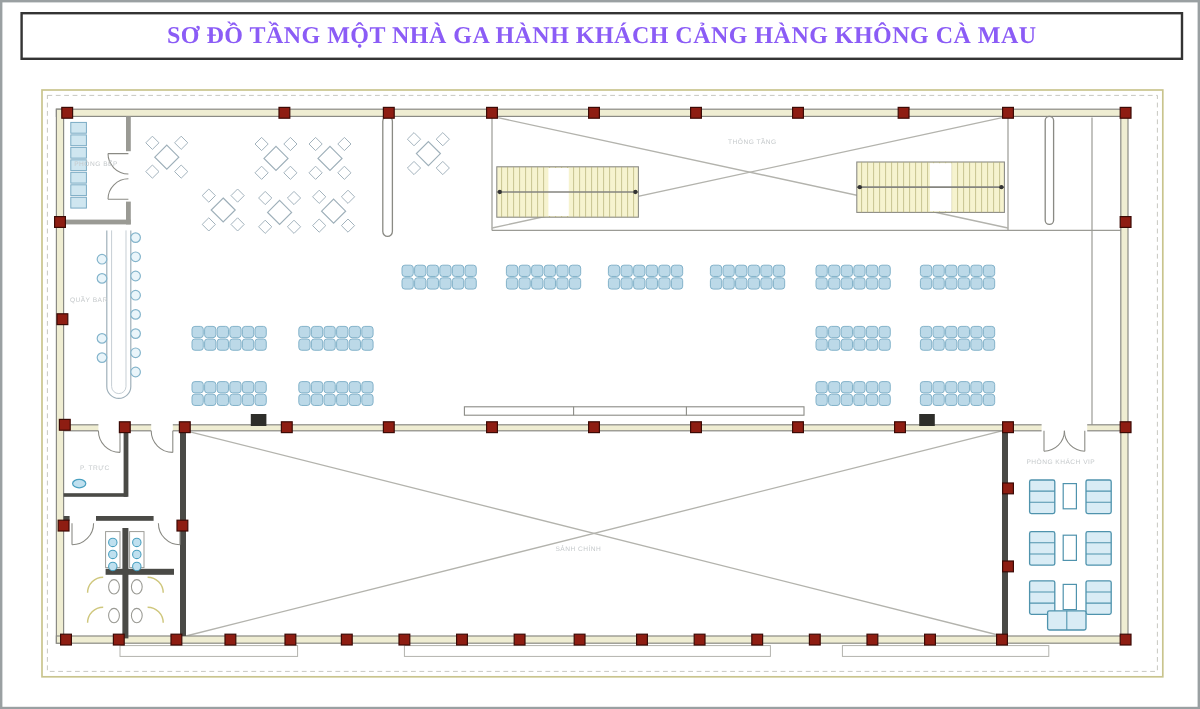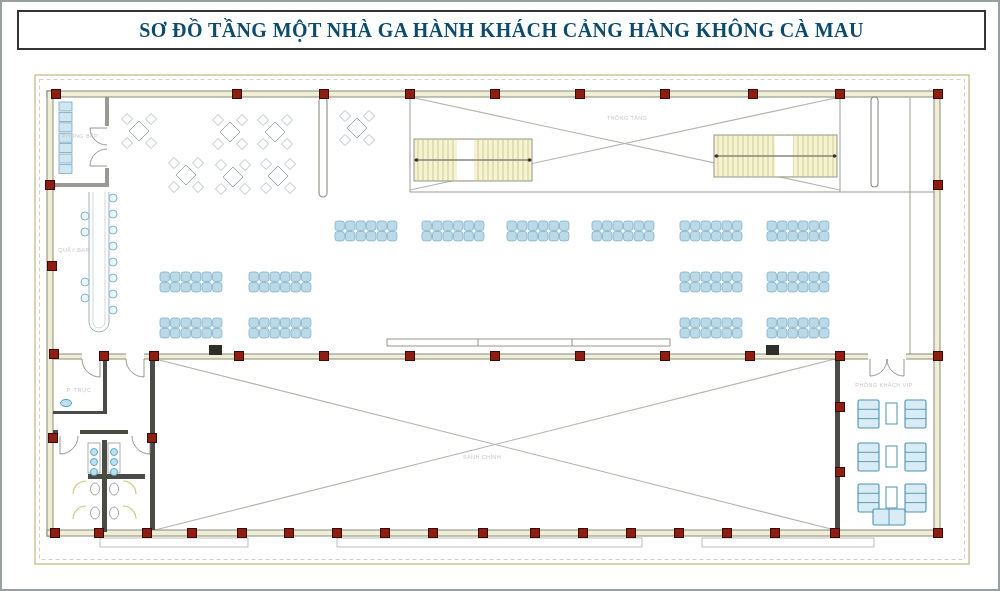--- a/index.html
+++ b/index.html
@@ -1,21 +1,21 @@
 <!DOCTYPE html>
 <html><head>
 <meta charset="utf-8">
 <style>
   html,body{margin:0;padding:0;background:#ffffff;}
   .shot{position:relative;width:1000px;height:591px;background:#fff;box-sizing:border-box;
         border:2px solid #9aa0a2;overflow:hidden;font-family:"Liberation Sans",sans-serif;}
   .titlebox{position:absolute;left:15px;top:8px;width:969px;height:40px;box-sizing:border-box;
         border:2px solid #343434;background:#fff;display:flex;align-items:center;justify-content:center;}
   .titlebox span{font-family:"Liberation Serif",serif;font-weight:700;font-size:20px;
-        color:#0c4a6e;letter-spacing:.4px;white-space:nowrap;}
+        color:#8b5cf6;letter-spacing:.4px;white-space:nowrap;}
   svg.plan{position:absolute;left:0;top:0;width:1000px;height:591px;}
   text.faint{font-family:"Liberation Sans",sans-serif;font-size:5.5px;fill:#c5c9cb;letter-spacing:.4px;}
 </style>
 </head>
 <body>
 
 <div class="shot">
 
   <svg class="plan" viewBox="0 0 1000 591">
     <g id="g-terrace">

